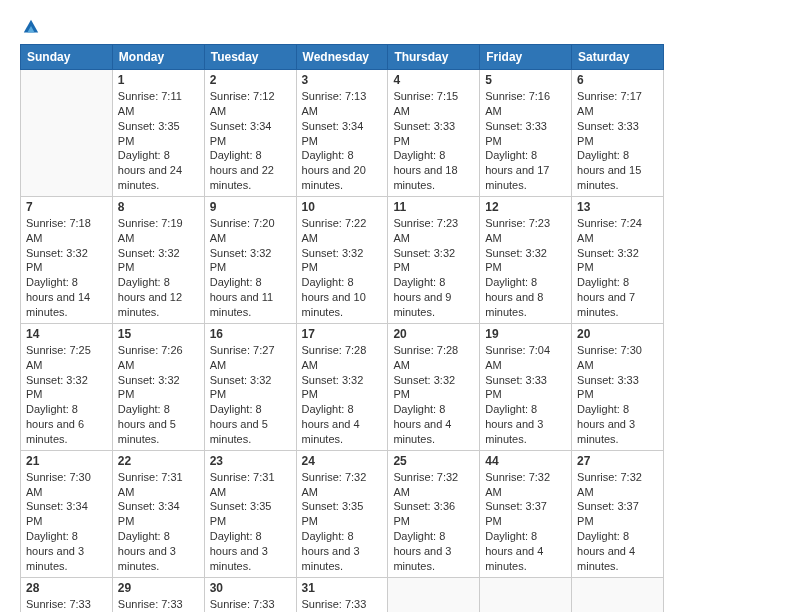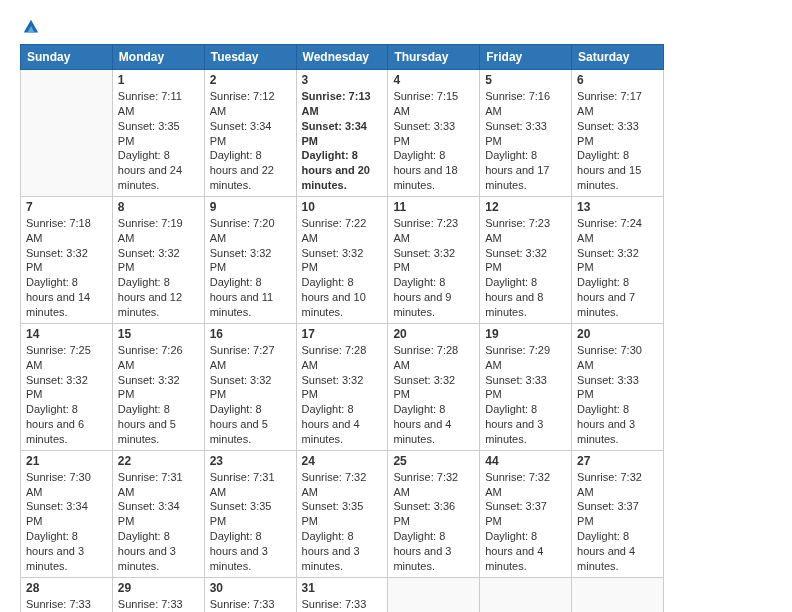--- a/index.html
+++ b/index.html
@@ -145,21 +145,21 @@
 Daylight: 8 hours and 24 minutes.</div>
           </td>
           <td>
             <span class="day-number">2</span>
             <div class="day-info" style="white-space: pre-line;">Sunrise: 7:12 AM
 Sunset: 3:34 PM
 Daylight: 8 hours and 22 minutes.</div>
           </td>
           <td>
             <span class="day-number">3</span>
-            <div class="day-info" style="white-space: pre-line; font-weight: bold;">Sunrise: 7:13 AM
+            <div class="day-info" style="white-space: pre-line;">Sunrise: 7:13 AM
 Sunset: 3:34 PM
 Daylight: 8 hours and 20 minutes.</div>
           </td>
           <td>
             <span class="day-number">4</span>
             <div class="day-info" style="white-space: pre-line;">Sunrise: 7:15 AM
 Sunset: 3:33 PM
 Daylight: 8 hours and 18 minutes.</div>
           </td>
           <td>
@@ -245,21 +245,21 @@
 Daylight: 8 hours and 4 minutes.</div>
           </td>
           <td>
             <span class="day-number">20</span>
             <div class="day-info" style="white-space: pre-line;">Sunrise: 7:28 AM
 Sunset: 3:32 PM
 Daylight: 8 hours and 4 minutes.</div>
           </td>
           <td>
             <span class="day-number">19</span>
-            <div class="day-info" style="white-space: pre-line;">Sunrise: 7:29 AM
+            <div class="day-info" style="white-space: pre-line;">Sunrise: 7:04 AM
 Sunset: 3:33 PM
 Daylight: 8 hours and 3 minutes.</div>
           </td>
           <td>
             <span class="day-number">20</span>
             <div class="day-info" style="white-space: pre-line;">Sunrise: 7:30 AM
 Sunset: 3:33 PM
 Daylight: 8 hours and 3 minutes.</div>
           </td>
         </tr>

